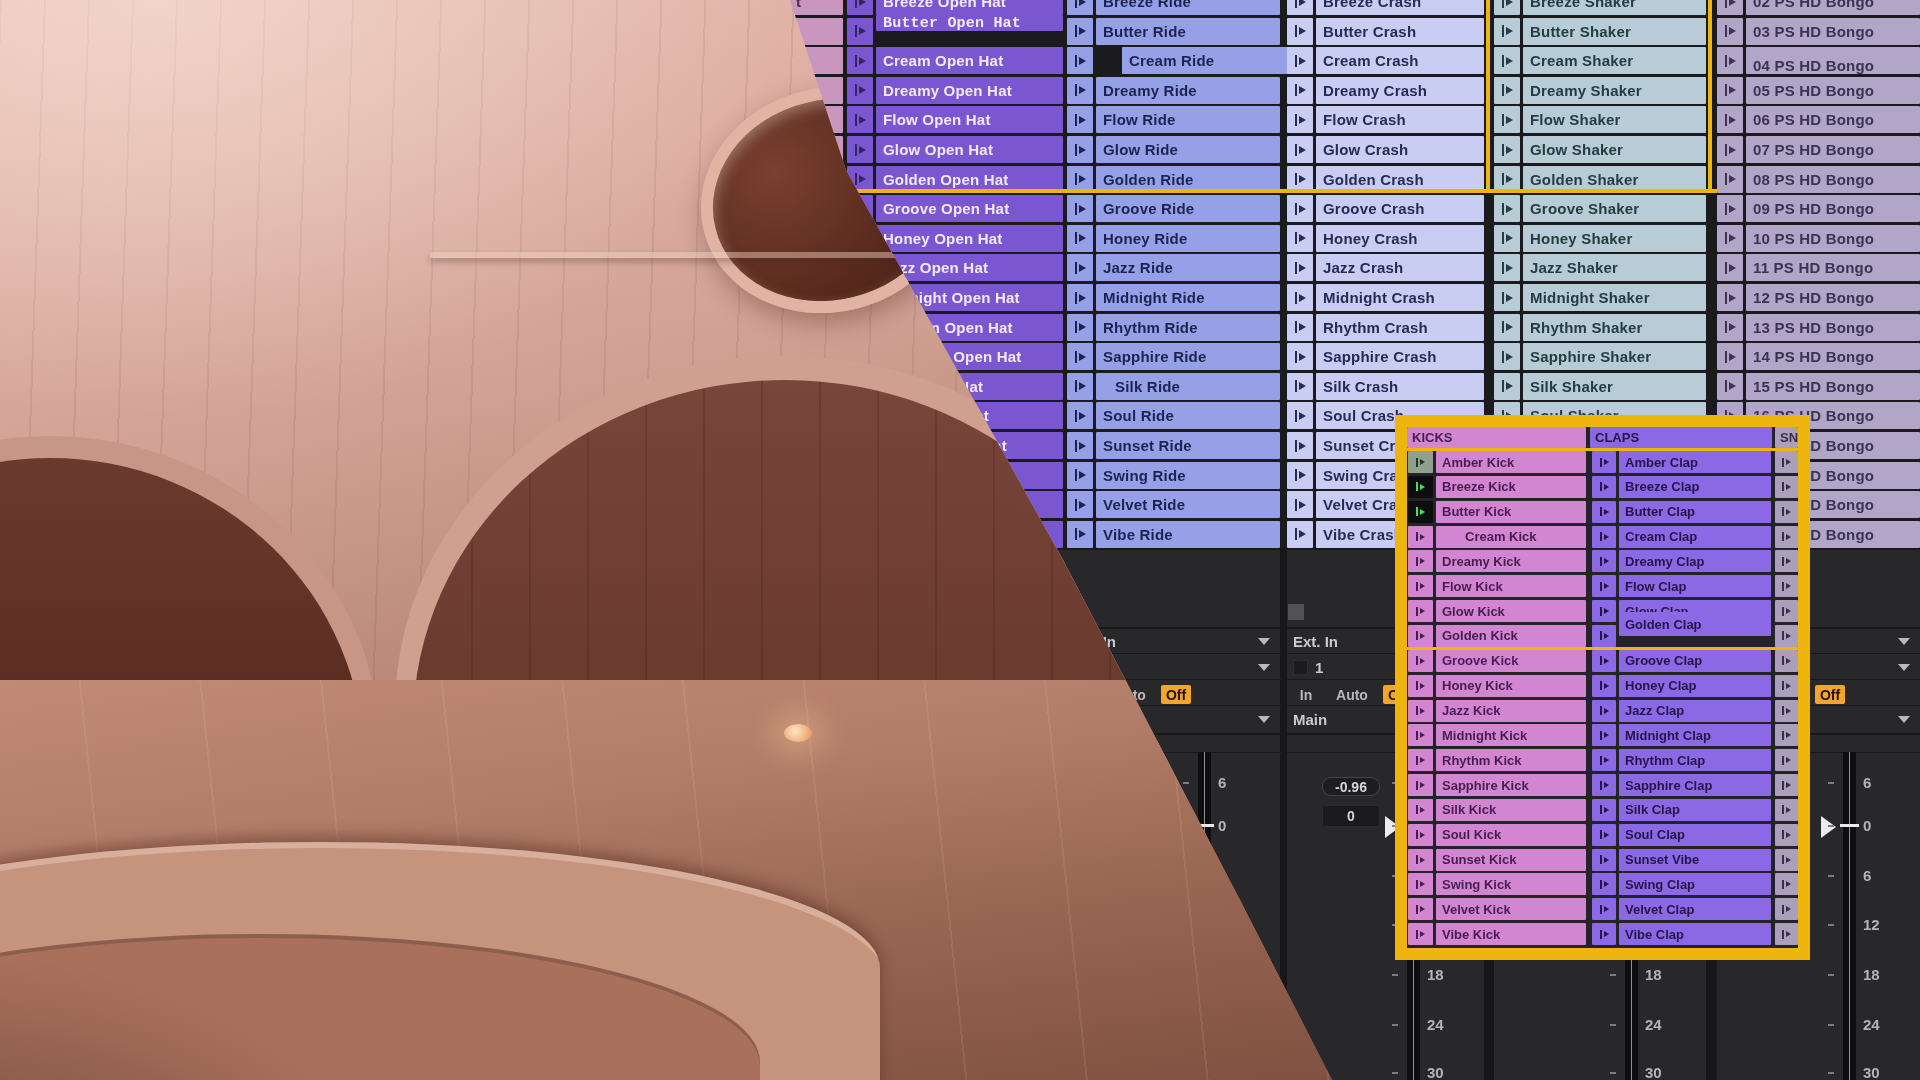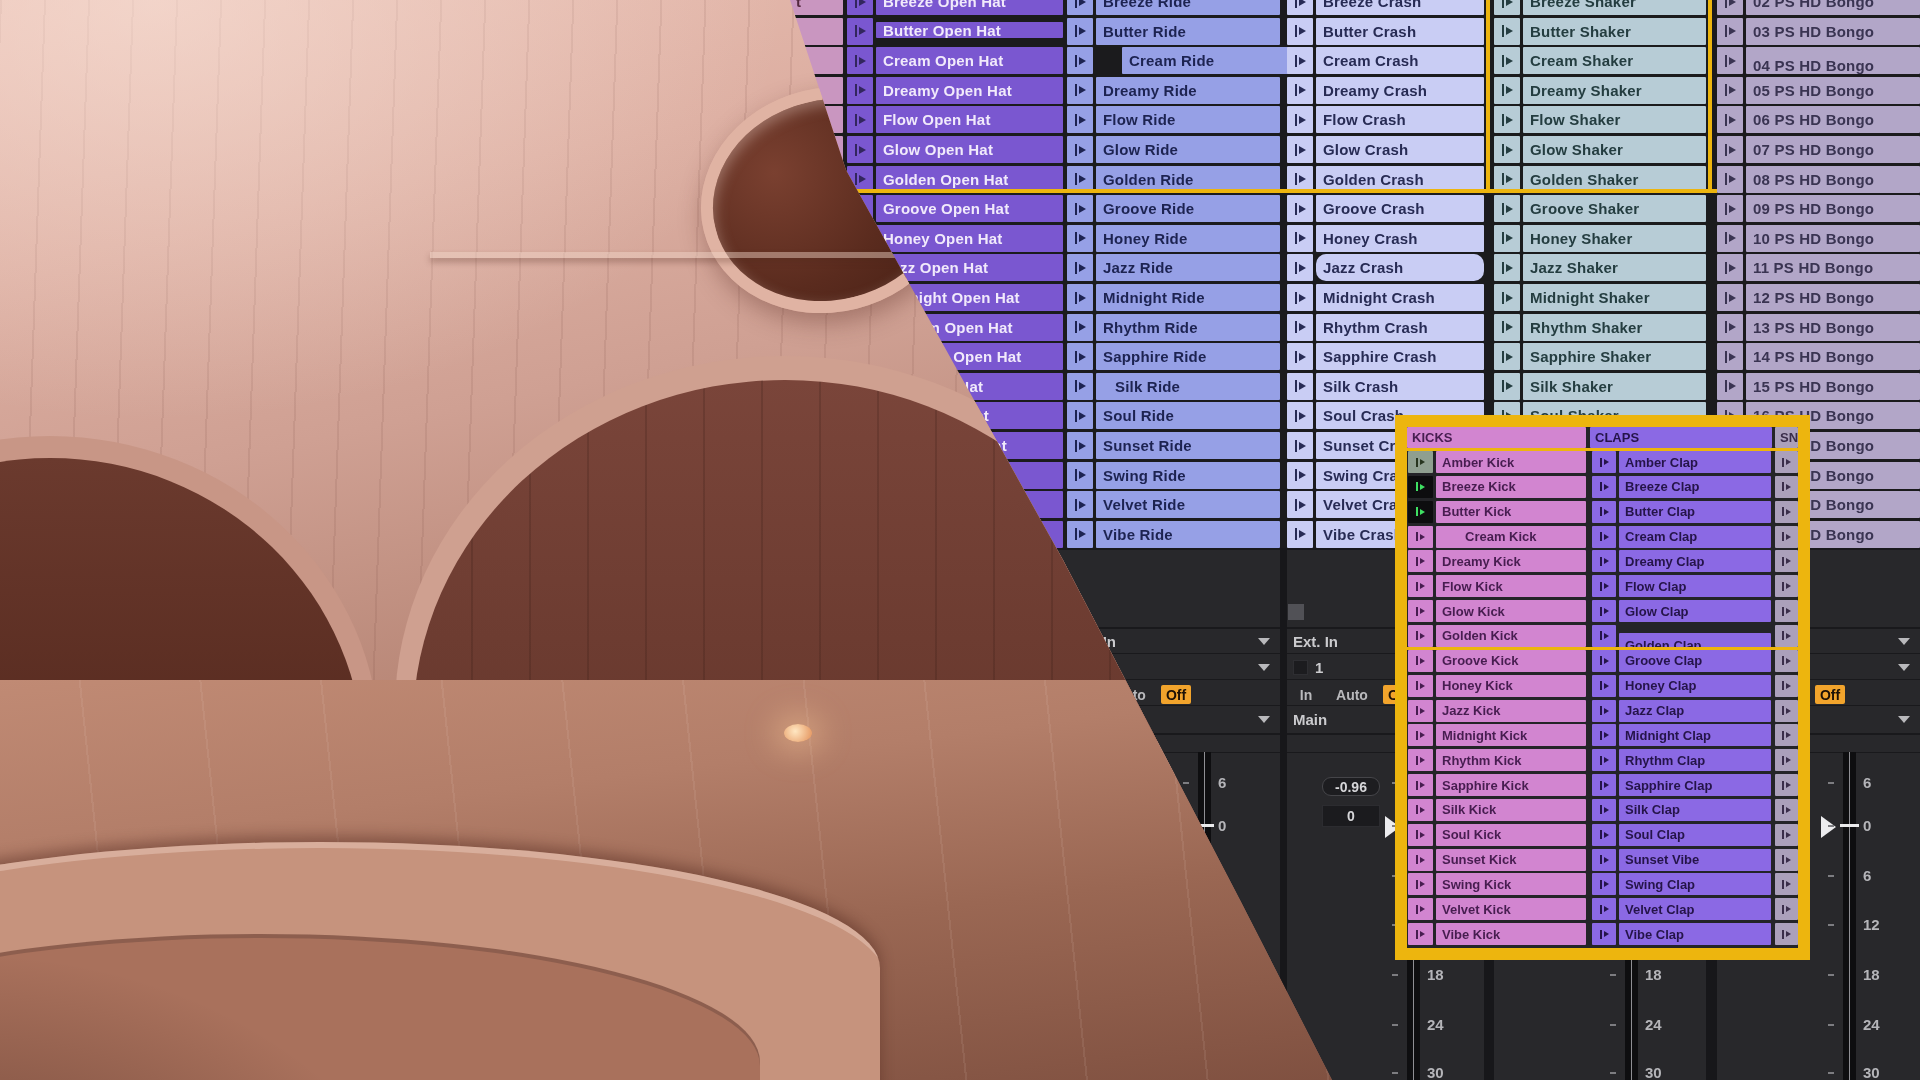--- a/index.html
+++ b/index.html
@@ -179,21 +179,21 @@
       </div>
       <div class="cell pl c-oh" style="left: 847px; top: -12px; width: 26px; height: 27px;">
         <div class="pg"></div>
       </div>
       <div class="cell nm c-oh" style="left: 876px; top: -12px; width: 187px; height: 27px;">
         <div>Breeze Open Hat</div>
       </div>
       <div class="cell pl c-oh" style="left: 847px; top: 17.6px; width: 26px; height: 27px;">
         <div class="pg"></div>
       </div>
-      <div class="cell nm c-oh" style="left: 876px; top: 22px; width: 187px; height: 16px;">
+      <div class="cell nm c-oh" style="left: 876px; top: 15px; width: 187px; height: 16px; font-family: Liberation Mono, monospace;">
         <div>Butter Open Hat</div>
       </div>
       <div class="cell pl c-oh" style="left: 847px; top: 47.2px; width: 26px; height: 27px;">
         <div class="pg"></div>
       </div>
       <div class="cell nm c-oh" style="left: 876px; top: 47.2px; width: 187px; height: 27px;">
         <div>Cream Open Hat</div>
       </div>
       <div class="cell pl c-oh" style="left: 847px; top: 76.8px; width: 26px; height: 27px;">
         <div class="pg"></div>
@@ -459,21 +459,21 @@
       </div>
       <div class="cell pl c-crash" style="left: 1287px; top: 224.8px; width: 26px; height: 27px;">
         <div class="pg"></div>
       </div>
       <div class="cell nm c-crash" style="left: 1316px; top: 224.8px; width: 168px; height: 27px;">
         <div>Honey Crash</div>
       </div>
       <div class="cell pl c-crash" style="left: 1287px; top: 254.4px; width: 26px; height: 27px;">
         <div class="pg"></div>
       </div>
-      <div class="cell nm c-crash" style="left: 1316px; top: 254.4px; width: 168px; height: 27px; border-radius: 10px;">
+      <div class="cell nm c-crash" style="left: 1316px; top: 254.4px; width: 168px; height: 27px;">
         <div>Jazz Crash</div>
       </div>
       <div class="cell pl c-crash" style="left: 1287px; top: 284px; width: 26px; height: 27px;">
         <div class="pg"></div>
       </div>
       <div class="cell nm c-crash" style="left: 1316px; top: 284px; width: 168px; height: 27px;">
         <div>Midnight Crash</div>
       </div>
       <div class="cell pl c-crash" style="left: 1287px; top: 313.6px; width: 26px; height: 27px;">
         <div class="pg"></div>
@@ -1002,21 +1002,21 @@
         </div>
         <div class="cell pl c-kick" style="left: 1px; top: 197.95px; width: 25px; height: 22px;">
           <div class="pg pg-s"></div>
         </div>
         <div class="cell inm c-kick" style="left: 29px; top: 197.95px; width: 150px; height: 22px;">
           <div>Golden Kick</div>
         </div>
         <div class="cell pl c-clap" style="left: 185px; top: 197.95px; width: 24px; height: 22px;">
           <div class="pg pg-s"></div>
         </div>
-        <div class="cell inm c-clap" style="left: 212px; top: 206px; width: 152px; height: 24px;">
+        <div class="cell inm c-clap" style="left: 212px; top: 185px; width: 152px; height: 24px;">
           <div>Golden Clap</div>
         </div>
         <div class="cell pl c-sn" style="left: 368px; top: 197.95px; width: 23px; height: 22px;">
           <div class="pg pg-s"></div>
         </div>
         <div class="cell pl c-kick" style="left: 1px; top: 222.8px; width: 25px; height: 22px;">
           <div class="pg pg-s"></div>
         </div>
         <div class="cell inm c-kick" style="left: 29px; top: 222.8px; width: 150px; height: 22px;">
           <div>Groove Kick</div>

